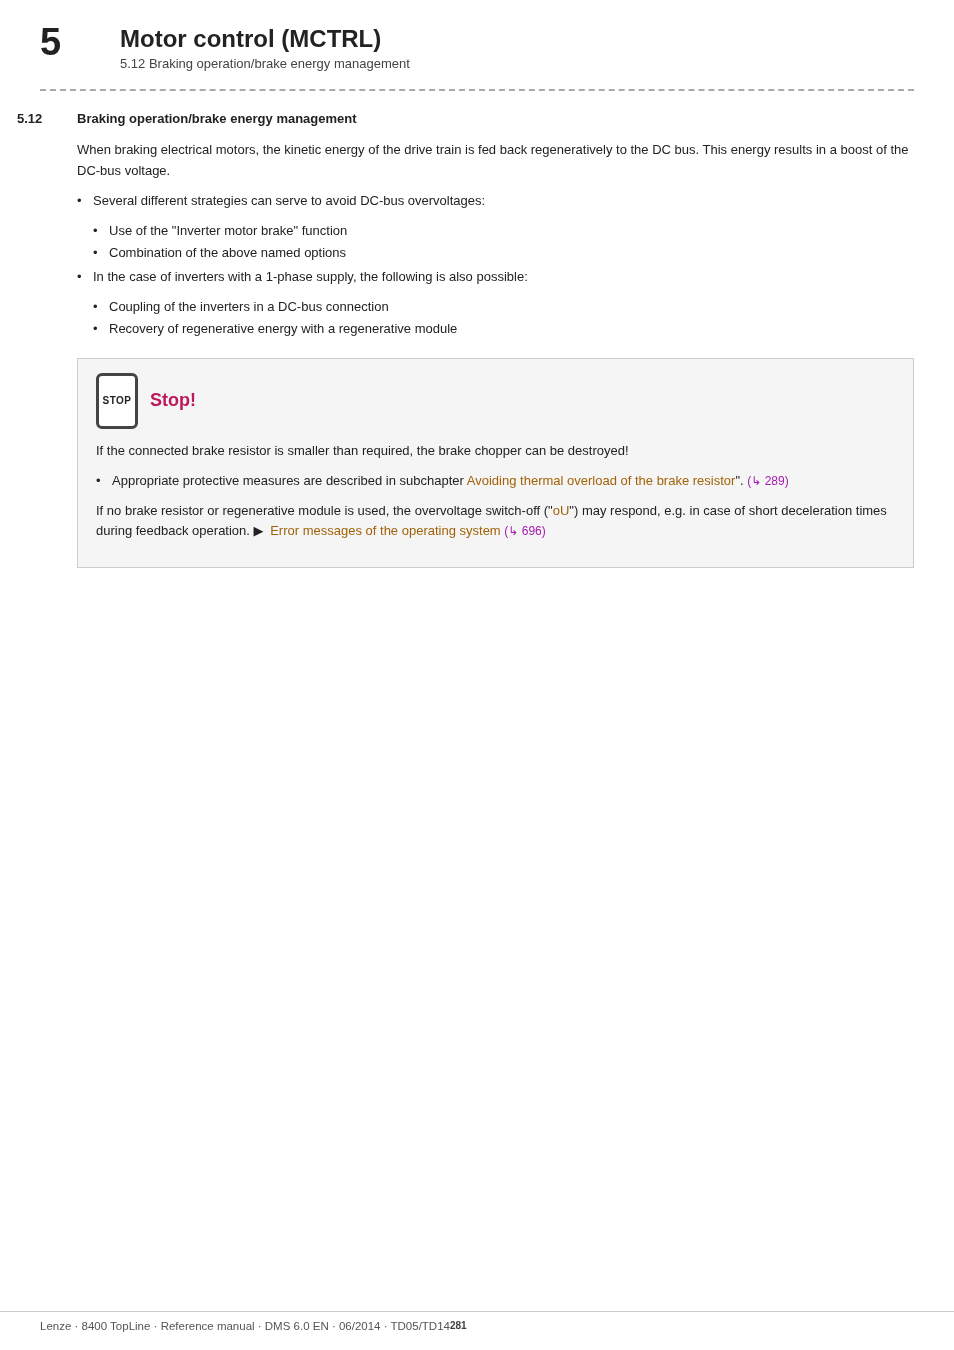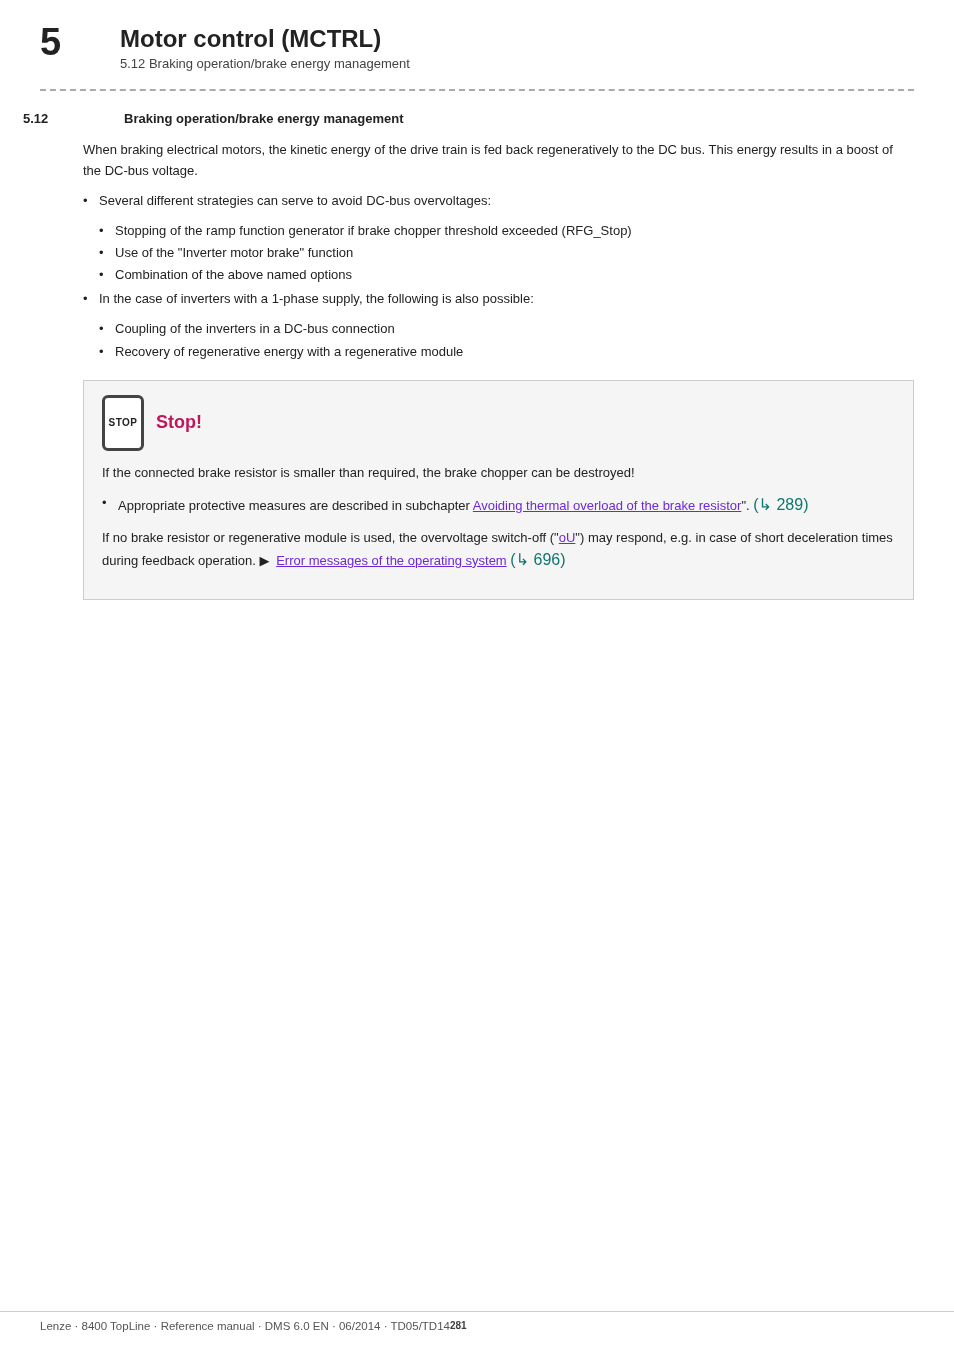--- a/index.html
+++ b/index.html
@@ -57,41 +57,40 @@
 
     
     .divider {
       border: none;
       border-top: 2px dashed #aaa;
       margin: 18px 40px 20px 40px;
     }
 
     
     .content {
-      padding: 0 40px 40px 23px;
+      padding: 0 40px 40px 17px;
     }
 
     
     .section-heading {
       display: flex;
       align-items: flex-start;
       margin-bottom: 14px;
     }
 
     .section-number {
       font-size: 13px;
       font-weight: bold;
       width: 60px;
       flex-shrink: 0;
     }
 
     .section-title {
       font-size: 13px;
       font-weight: bold;
-      margin-left: 41px;
     }
 
     
     .body-text {
       margin-left: 60px;
       margin-bottom: 10px;
       line-height: 1.55;
       font-size: 13px;
     }
 
@@ -200,28 +199,27 @@
       margin-bottom: 2px;
     }
 
     .stop-bullet-list li::before {
       content: "•";
       position: absolute;
       left: 0;
     }
 
     .link-text {
-      color: #6d28d9;
-      text-decoration: underline;
+      color: #a16207;
       cursor: pointer;
     }
 
     .page-ref {
-      font-size: 16px;
-      color: #0f766e;
+      font-size: 12px;
+      color: #a21caf;
     }
 
     .arrow-icon {
       display: inline-block;
       margin-right: 3px;
     }
 
     
     .footer {
       position: absolute;
@@ -268,21 +266,20 @@
       <div class="section-number">5.12</div>
       <div class="section-title">Braking operation/brake energy management</div>
     </div>
 
     <div class="body-text">When braking electrical motors, the kinetic energy of the drive train is fed back regeneratively to the DC bus. This energy results in a boost of the DC-bus voltage.</div>
 
     <ul class="bullet-list">
       <li>Several different strategies can serve to avoid DC-bus overvoltages:</li>
     </ul>
     <ul class="sub-bullet-list">
-      <li>Stopping of the ramp function generator if brake chopper threshold exceeded (RFG_Stop)</li>
       <li>Use of the "Inverter motor brake" function</li>
       <li>Combination of the above named options</li>
     </ul>
 
     <ul class="bullet-list">
       <li>In the case of inverters with a 1-phase supply, the following is also possible:</li>
     </ul>
     <ul class="sub-bullet-list">
       <li>Coupling of the inverters in a DC-bus connection</li>
       <li>Recovery of regenerative energy with a regenerative module</li>

